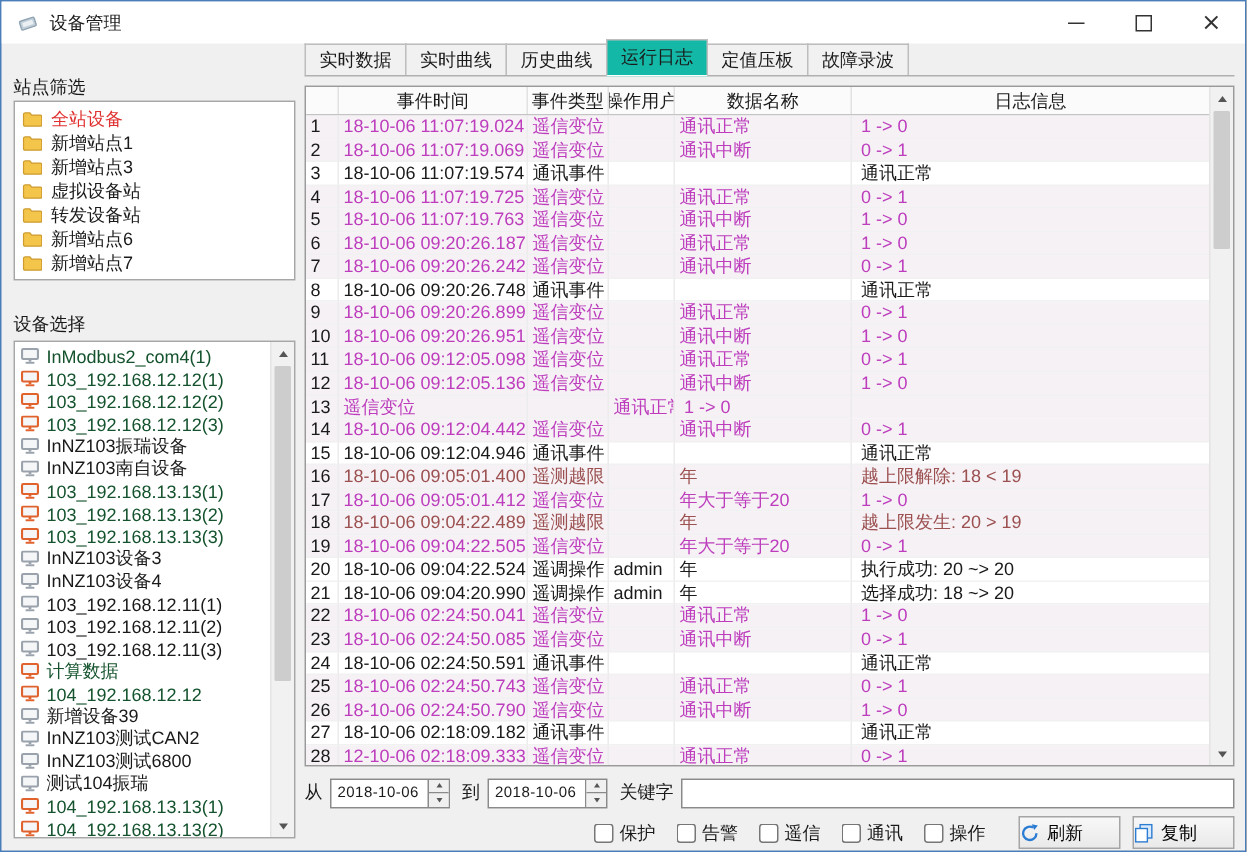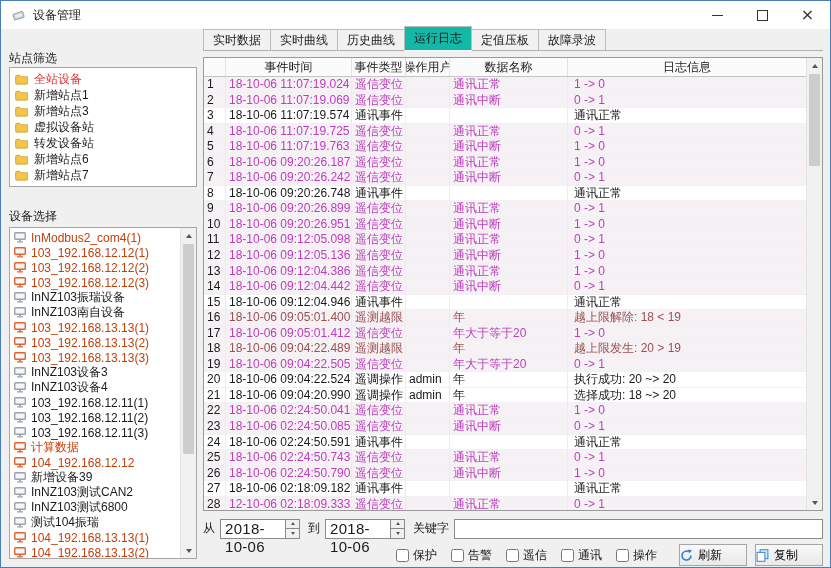--- a/index.html
+++ b/index.html
@@ -15,21 +15,21 @@
   .min-line{width:11px;height:1px;background:#333;}
   .max-box{width:9px;height:9px;border:1px solid #333;}
   .close-x{font-size:16px;color:#333;line-height:1;font-family:"DejaVu Sans",sans-serif;}
   
   .content{flex:1;display:flex;padding-left:8px;min-height:0;}
   .left{width:188px;flex:0 0 auto;display:flex;flex-direction:column;}
   .sec-label{height:17px;line-height:17px;margin-top:21px;flex:0 0 auto;}
   .station-box{background:#fff;border:1px solid #a6a6a6;height:120px;padding-top:3px;box-sizing:border-box;flex:0 0 auto;}
   .titem{height:16px;display:flex;align-items:center;padding-left:5px;gap:6px;white-space:nowrap;}
   .red{color:#e03131;}
-  .orange{color:#c2410c;}
+  .orange{color:#14532d;}
   .device-box{flex:1;background:#fff;border:1px solid #a6a6a6;margin:2px 0 8px 0;position:relative;min-height:0;}
   .device-items{position:absolute;left:0;top:2px;right:16px;bottom:0;overflow:hidden;}
   .ditem{height:15px;display:flex;align-items:center;padding-left:4px;gap:5px;white-space:nowrap;overflow:hidden;}
   .icon{display:flex;align-items:center;flex:0 0 auto;}
   
   .vscroll{position:absolute;top:0;right:0;bottom:0;width:15px;background:#f1f1f1;border-left:1px solid #e4e4e4;}
   .sarrow{position:absolute;left:0;width:15px;height:15px;display:flex;align-items:center;justify-content:center;}
   .sarrow.up{top:0}.sarrow.down{bottom:0}
   .tri-up{width:0;height:0;border-left:3.5px solid transparent;border-right:3.5px solid transparent;border-bottom:4.5px solid #555;}
   .tri-down{width:0;height:0;border-left:3.5px solid transparent;border-right:3.5px solid transparent;border-top:4.5px solid #555;}
@@ -47,21 +47,21 @@
   .td{line-height:15.5px;font-size:12px;padding-left:3px;border-right:1px solid #ececec;border-bottom:1px solid #f1f1f1;overflow:hidden;white-space:nowrap;}
   .td.c5{padding-left:6px;}
   .trow.magenta{color:#bd3dbd;background:#f5f1f5;}
   .trow.maroon{color:#9c5050;background:#f5f1f5;}
   .trow.plain{color:#1a1a1a;background:#fff;}
   .trow .c0{color:#1a1a1a;}
   
   .filterrow{display:flex;align-items:center;margin-top:7px;height:21px;flex:0 0 auto;}
   .flabel{margin-right:5px;white-space:nowrap;}
   .datebox{width:80px;height:20px;border:1px solid #8a8a8a;background:#fff;display:flex;box-sizing:border-box;margin-right:8px;}
-  .dateval{flex:1;line-height:18px;padding-left:4px;font-size:15px;letter-spacing:0.3px;}
+  .dateval{flex:1;line-height:18px;padding-left:4px;font-size:10px;letter-spacing:0.3px;}
   .spin{width:13px;border-left:1px solid #8a8a8a;display:flex;flex-direction:column;}
   .spin>div{flex:1;display:flex;align-items:center;justify-content:center;background:#f0f0f0;}
   .spin .s-up{border-bottom:1px solid #8a8a8a;}
   .tri-up.sm{border-left-width:2.5px;border-right-width:2.5px;border-bottom-width:3.5px;}
   .tri-down.sm{border-left-width:2.5px;border-right-width:2.5px;border-top-width:3.5px;}
   .kwinput{flex:1;height:20px;border:1px solid #8a8a8a;background:#fff;box-sizing:border-box;font:inherit;padding:0 4px;outline:none;}
   
   .footerrow{display:flex;align-items:center;height:24px;margin-top:4px;justify-content:flex-end;flex:0 0 auto;}
   .chk{display:flex;align-items:center;gap:4px;margin-right:14px;}
   .chk input{width:13px;height:13px;margin:0;}
@@ -517,21 +517,20 @@
               <div class="trow magenta">
                 <div class="td c0">12</div>
                 <div class="td c1">18-10-06 09:12:05.136</div>
                 <div class="td c2">遥信变位</div>
                 <div class="td c3"></div>
                 <div class="td c4">通讯中断</div>
                 <div class="td c5">1 -&gt; 0</div>
               </div>
               <div class="trow magenta">
                 <div class="td c0">13</div>
-                <div class="td c1">18-10-06 09:12:04.386</div>
                 <div class="td c2">遥信变位</div>
                 <div class="td c3"></div>
                 <div class="td c4">通讯正常</div>
                 <div class="td c5">1 -&gt; 0</div>
               </div>
               <div class="trow magenta">
                 <div class="td c0">14</div>
                 <div class="td c1">18-10-06 09:12:04.442</div>
                 <div class="td c2">遥信变位</div>
                 <div class="td c3"></div>

